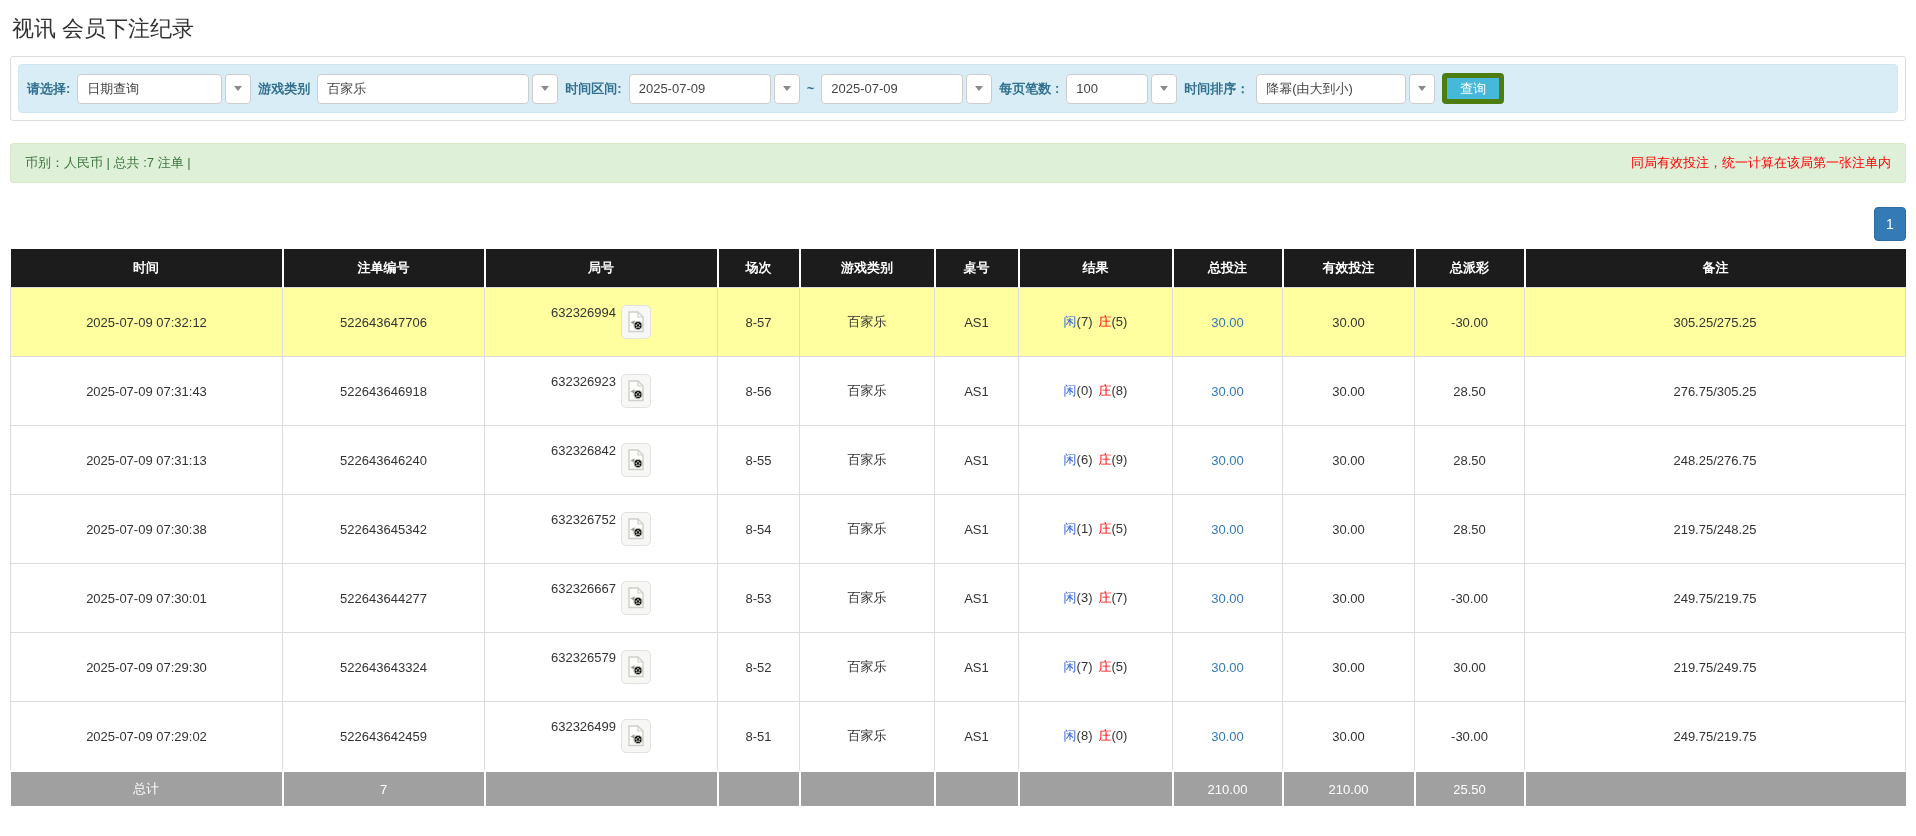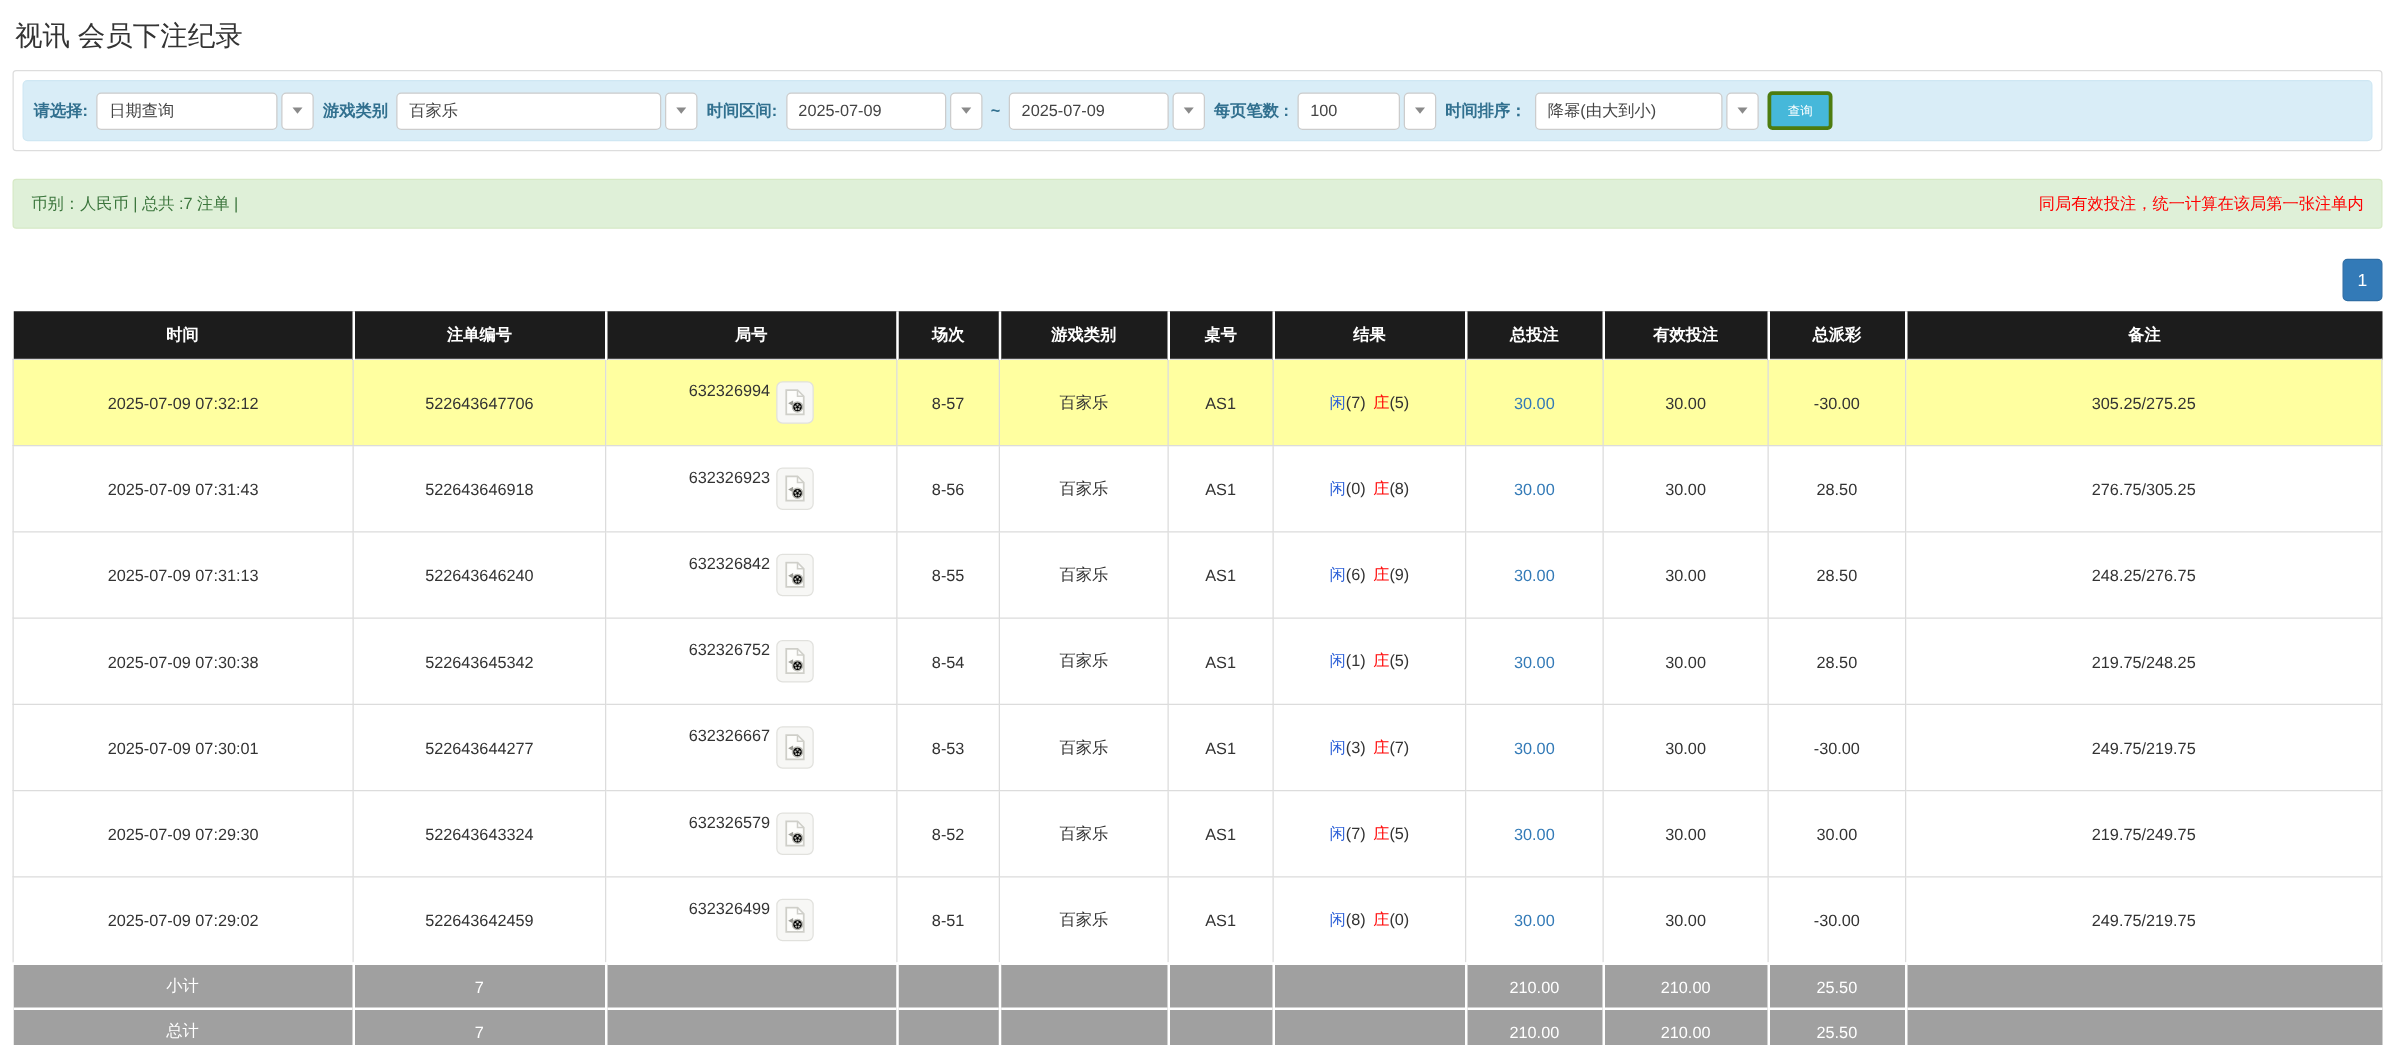--- a/index.html
+++ b/index.html
@@ -33,27 +33,27 @@
     background:#fff; border:1px solid #ccc; border-radius:4px;
     width:26px; height:30px; display:flex; align-items:center; justify-content:center;
     cursor:pointer;
   }
   .tri-down {
     width:0; height:0; border-left:4px solid transparent;
     border-right:4px solid transparent; border-top:5px solid #8a8a8a;
   }
   .w-select { width:145px; }
   .w-game   { width:212px; }
-  .w-date   { width:128px; }
+  .w-date   { width:142px; }
   .w-size   { width:82px;  }
   .w-sort   { width:150px; }
   .tilde { color:#31708f; font-weight:bold; }
   .btn-search {
-    background:#46b8da; border:3px solid #4d7c0f; border-radius:4px;
-    color:#fff; font-size:10px; padding:0 13px; height:31px; cursor:pointer;
+    background:#46b8da; border:5px solid #4d7c0f; border-radius:4px;
+    color:#fff; font-size:13px; padding:0 13px; height:31px; cursor:pointer;
     font-family:inherit;
   }
   
   .summary-bar {
     margin:0 10px 24px; background:#dff0d8; border:1px solid #d6e9c6;
     border-radius:3px; padding:10px 14px;
     display:flex; justify-content:space-between; align-items:center;
   }
   .summary-left { color:#3c763d; }
   .summary-notice { color:#f00; }
@@ -385,33 +385,20 @@
         <td>AS1</td>
         <td><span class="c-blue">闲</span><span class="res-p">(8)</span><span class="c-red">庄</span><span>(0)</span></td>
         <td><a class="betlink">30.00</a></td>
         <td>30.00</td>
         <td class="c-red">-30.00</td>
         <td>249.75/219.75</td>
       </tr>
     </tbody>
   <tbody class="sum">
     <tr>
-      <td>小计</td>
-      <td>7</td>
-      <td></td>
-        <td></td>
-      <td></td>
-        <td></td>
-      <td></td>
-      <td>210.00</td>
-      <td>210.00</td>
-      <td>25.50</td>
-      <td></td>
-    </tr>
-    <tr>
       <td>总计</td>
       <td>7</td>
       <td></td>
         <td></td>
       <td></td>
         <td></td>
       <td></td>
       <td>210.00</td>
       <td>210.00</td>
       <td>25.50</td>

